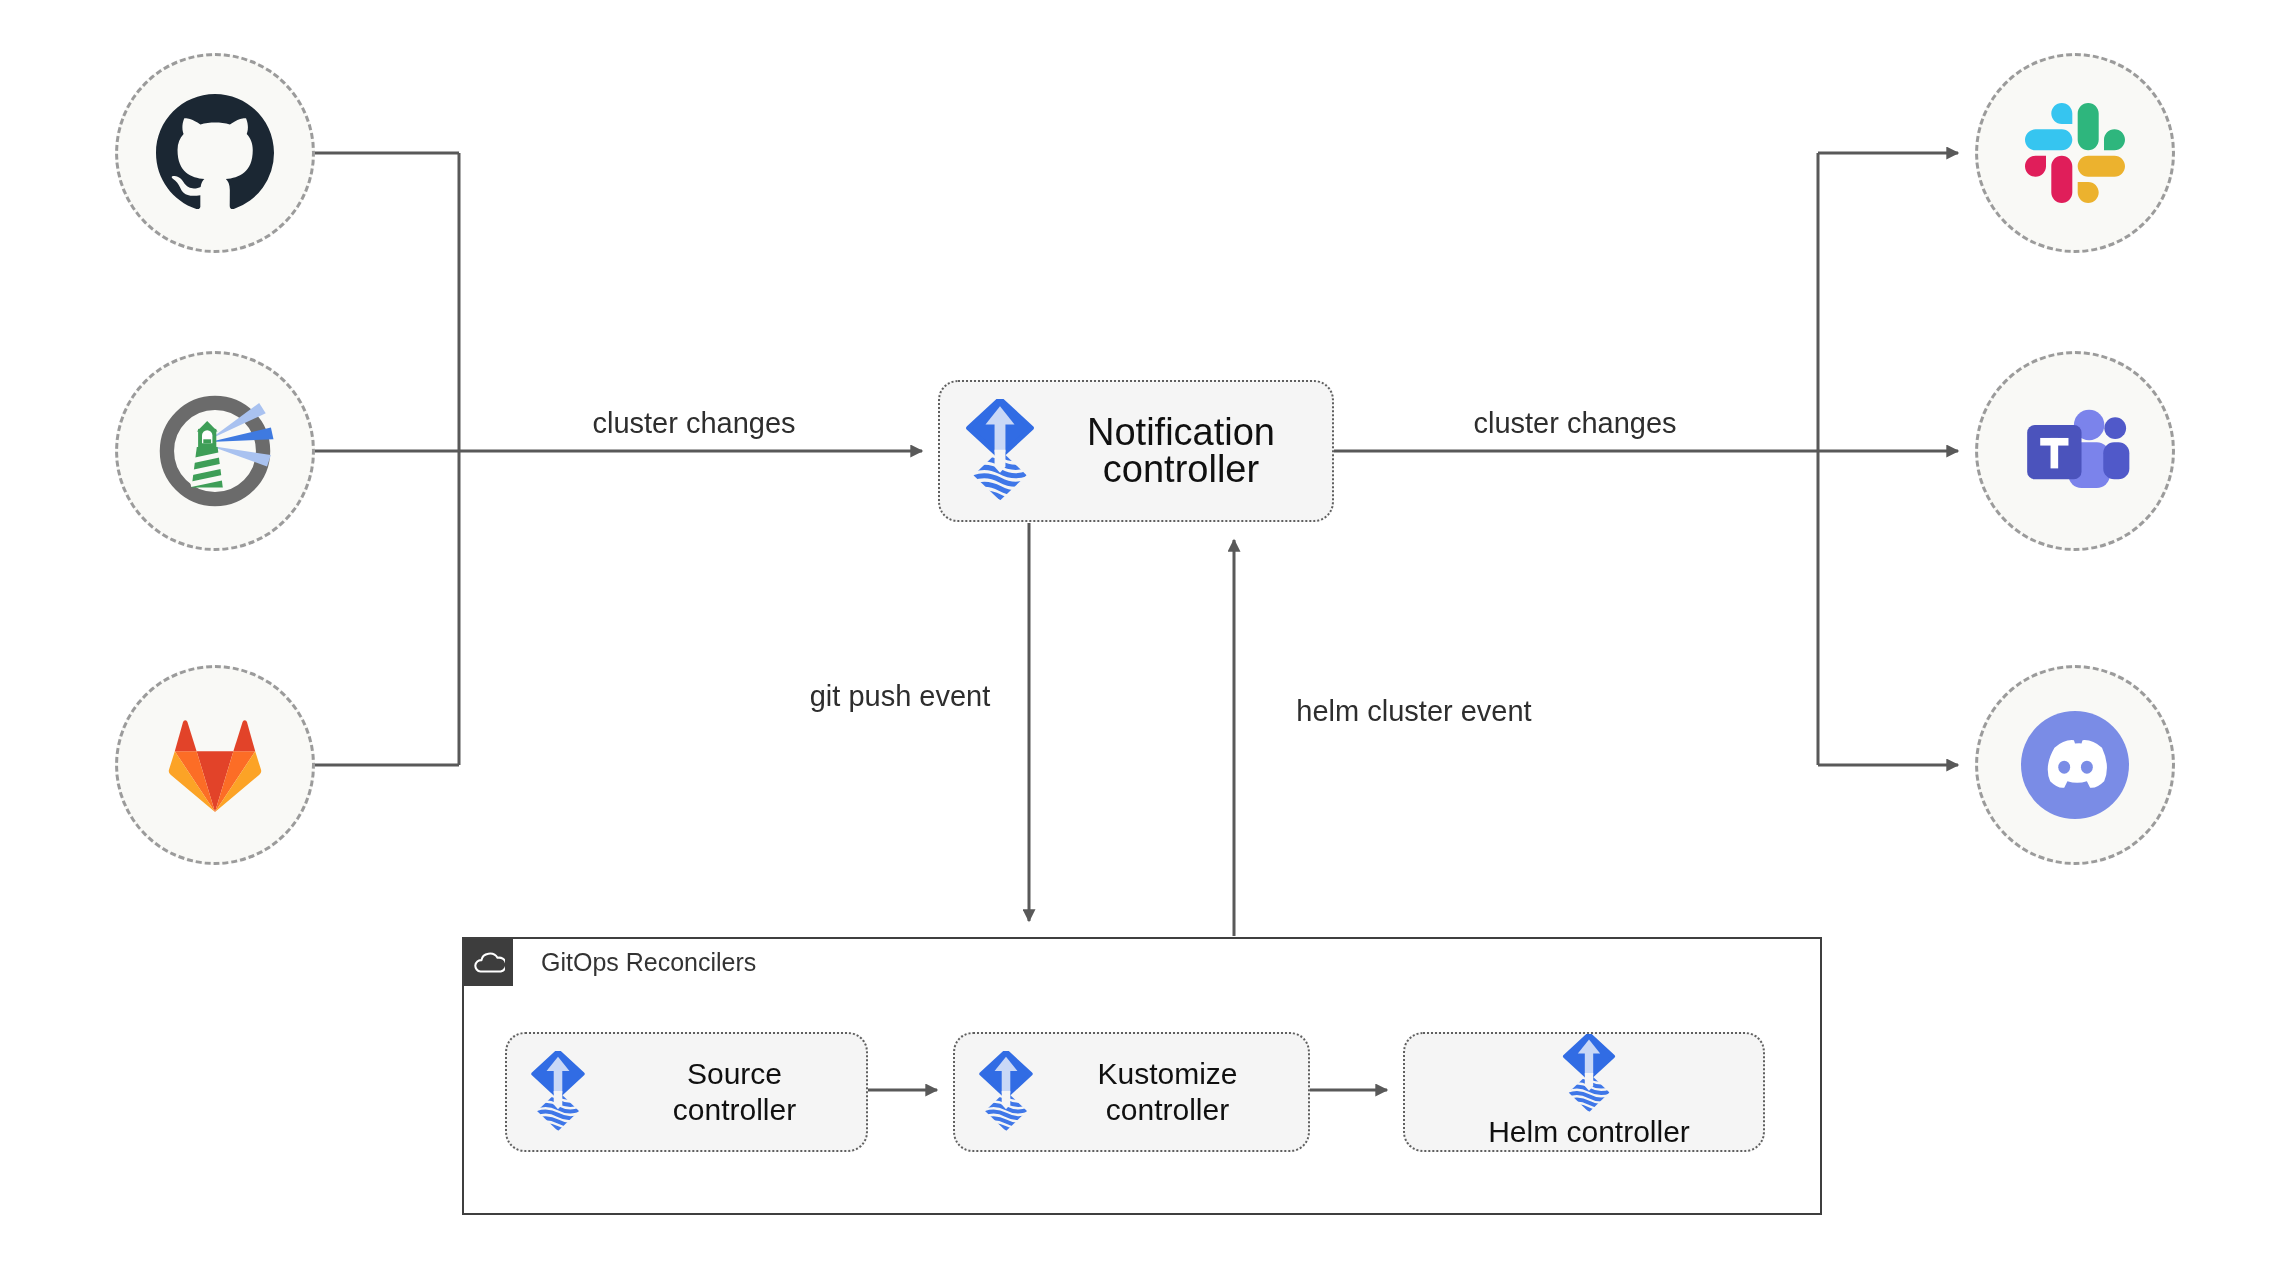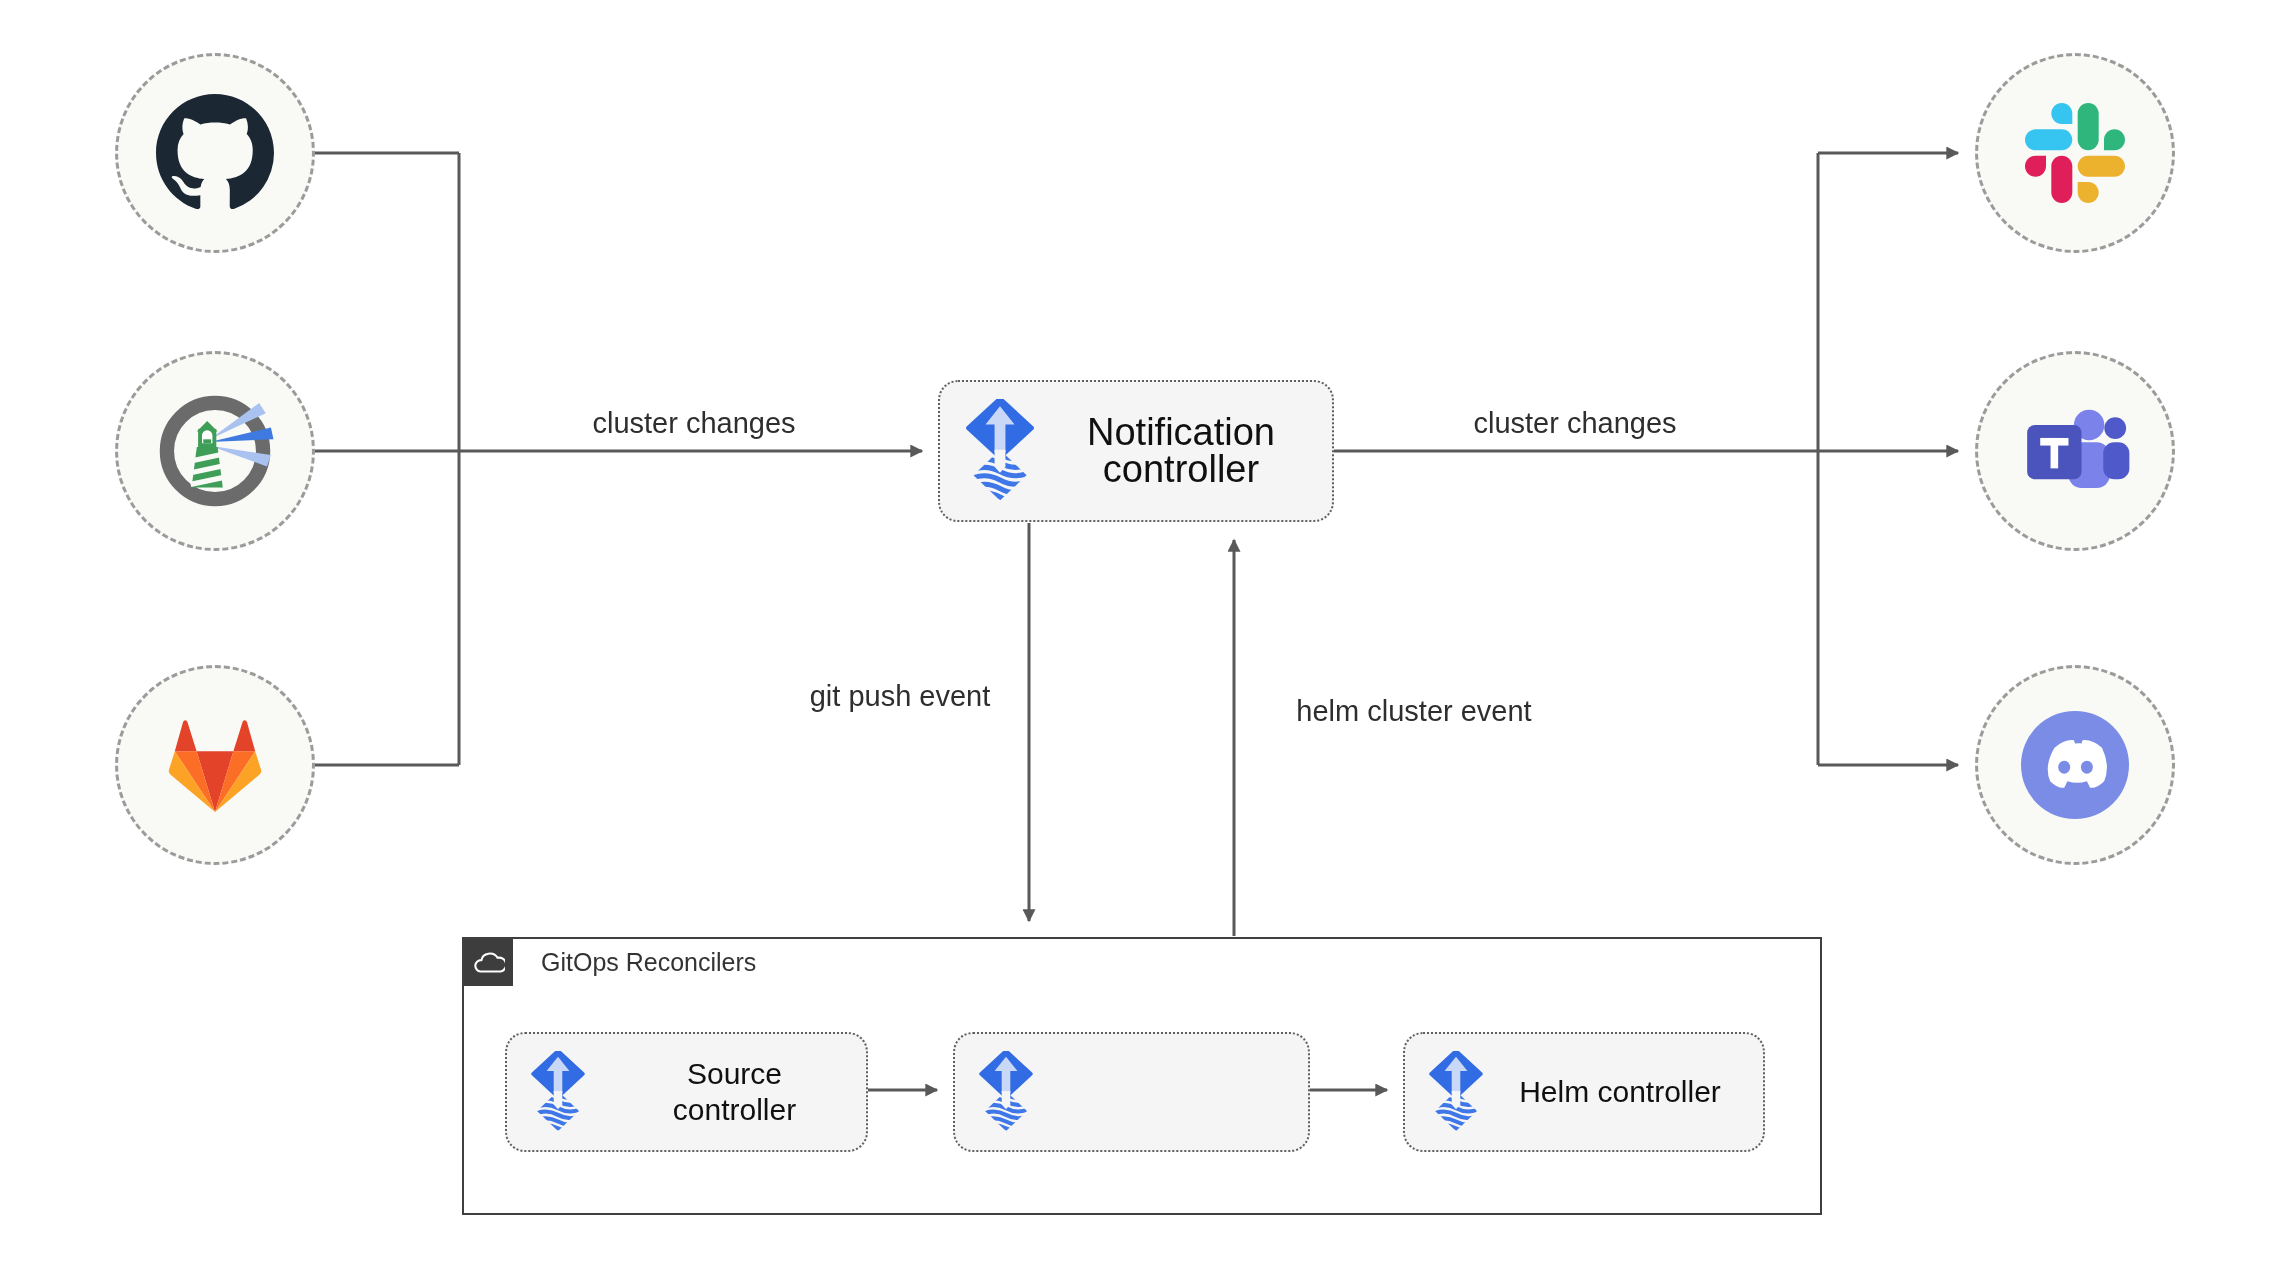--- a/index.html
+++ b/index.html
@@ -21,21 +21,21 @@
     display:flex; align-items:center; padding-left:20px; padding-right:10px;
   }
   .ctrl-box .label {
     flex:1; text-align:center; color:#101010; font-size:38px; line-height:37px;
   }
   .ctrl-box.notif { left:938px; top:380px; width:396px; height:142px; }
   .ctrl-box.small { top:1032px; height:120px; }
   .ctrl-box.small .label { font-size:30px; line-height:36px; }
   .ctrl-box.src  { left:505px;  width:363px;gap:24px; }
   .ctrl-box.kus  { left:953px;  width:357px; }
-  .ctrl-box.hel  { left:1403px; width:362px; }
+  .ctrl-box.hel  { left:1403px; width:362px;flex-direction:column; }
 
   .edge-label {
     position:absolute; transform:translateX(-50%); white-space:nowrap;
     font-size:29px; color:#2e2e2e;
   }
 
   .group-box {
     position:absolute; left:462px; top:937px; width:1360px; height:278px;
     box-sizing:border-box; border:2.5px solid #3f3f3f; background:transparent;
   }
@@ -217,20 +217,21 @@
       <g clip-path="url(#fluxwave3)" stroke="#3f77e8" stroke-width="4.2" fill="none" stroke-linecap="round">
         <path d="M6,46 q13,-7 26,0 q13,7 26,0"></path>
           <path d="M6,53 q13,-7 26,0 q13,7 26,0"></path>
         <path d="M6,60 q13,-7 26,0 q13,7 26,0"></path>
           <path d="M6,67 q13,-7 26,0 q13,7 26,0"></path>
         <path d="M6,74 q13,-7 26,0 q13,7 26,0"></path>
           <path d="M6,81 q13,-7 26,0 q13,7 26,0"></path>
       </g>
       <polygon points="27.5,42 36.5,42 36.5,56 32,61 27.5,56" fill="#f5f5f5"></polygon>
     </svg>
+    <div class="label" style="max-width:220px; margin:0 auto;">Kustomize controller</div>
   </div>
 
   <div class="ctrl-box small hel">
     <svg width="62" height="82" viewBox="0 0 64 86">
       <path d="M32,0 L58,24 L32,48 L6,24 Z" fill="#316ce4" stroke="#316ce4" stroke-width="4" stroke-linejoin="round"></path>
       <polygon points="32,6 44,21 20,21" fill="#c9d8f6"></polygon>
       <rect x="27.5" y="18" width="9" height="26" fill="#c9d8f6"></rect>
       <clipPath id="fluxwave4">
           <path d="M32,42 L54,63 L32,84 L10,63 Z"></path>
         </clipPath>

